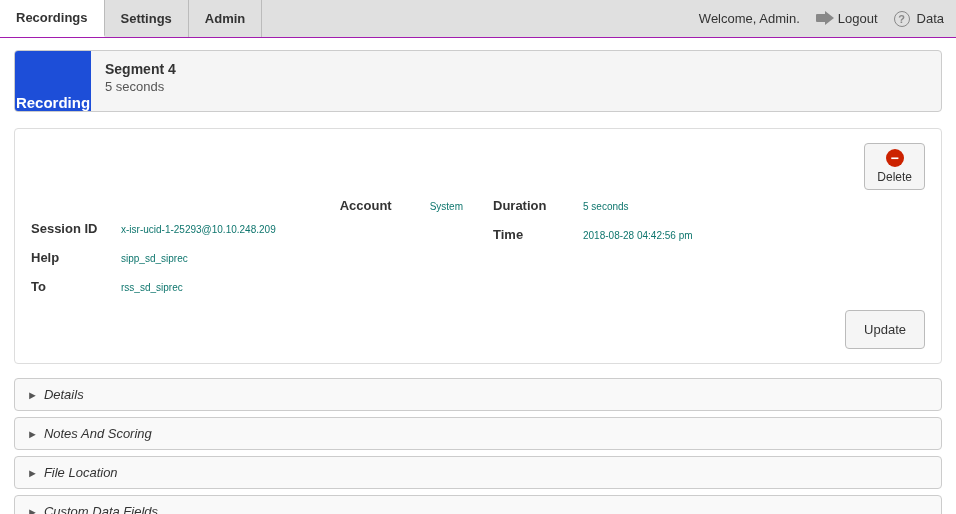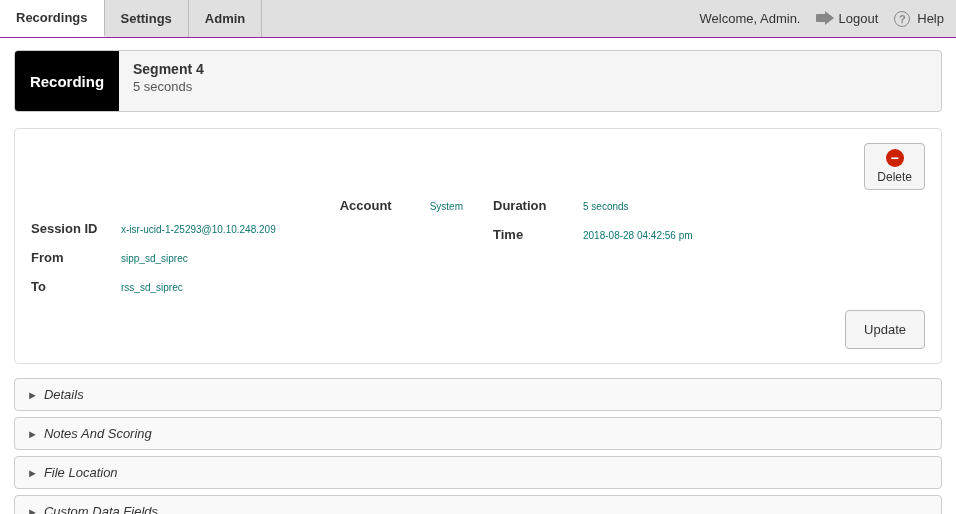--- a/index.html
+++ b/index.html
@@ -67,28 +67,28 @@
     .recording-card {
       border: 1px solid #ccc;
       border-radius: 4px;
       background: #f5f5f5;
       display: flex;
       align-items: stretch;
       margin-bottom: 16px;
       overflow: hidden;
     }
     .recording-thumb {
-      background: #000000;
+      background: #1d4ed8;
       color: #fff;
       font-size: 15px;
       font-weight: bold;
-      width: 104px;
+      width: 76px;
       min-height: 60px;
       display: flex;
-      align-items: center;
+      align-items: flex-end;
       justify-content: center;
       flex-shrink: 0;
     }
     .recording-info {
       padding: 10px 14px;
       flex: 1;
     }
     .recording-info .segment-name {
       font-size: 14px;
       font-weight: bold;
@@ -229,21 +229,21 @@
       <span style="display:inline-flex;align-items:center;">
         <svg width="18" height="14" viewBox="0 0 18 14">
           <rect x="0" y="3" width="10" height="8" rx="1" fill="#888"></rect>
           <polygon points="9,0 18,7 9,14" fill="#888"></polygon>
         </svg>
       </span>
       <span>Logout</span>
     </a>
     <span class="help-btn">
       <span class="icon-question">?</span>
-      <span style="margin-left:3px;">Help</span>
+      <span style="margin-left:3px;">Data</span>
     </span>
   </div>
 </div>
 
 <div class="main-content">
 
   <div class="recording-card">
     <div class="recording-thumb">
       <span>Recording</span>
     </div>
@@ -267,21 +267,21 @@
       <div>
         <div class="field-row" style="margin-bottom:8px;justify-content:flex-end;">
           <span class="field-label">Account</span>
           <span class="field-value">System</span>
         </div>
         <div class="field-row" style="margin-bottom:14px;">
           <span class="field-label">Session ID</span>
           <span class="field-value">x-isr-ucid-1-25293@10.10.248.209</span>
         </div>
         <div class="field-row" style="margin-bottom:14px;">
-          <span class="field-label">From</span>
+          <span class="field-label">Help</span>
           <span class="field-value">sipp_sd_siprec</span>
         </div>
         <div class="field-row">
           <span class="field-label">To</span>
           <span class="field-value">rss_sd_siprec</span>
         </div>
       </div>
 
       <div>
         <div class="field-row" style="margin-bottom:14px;">

